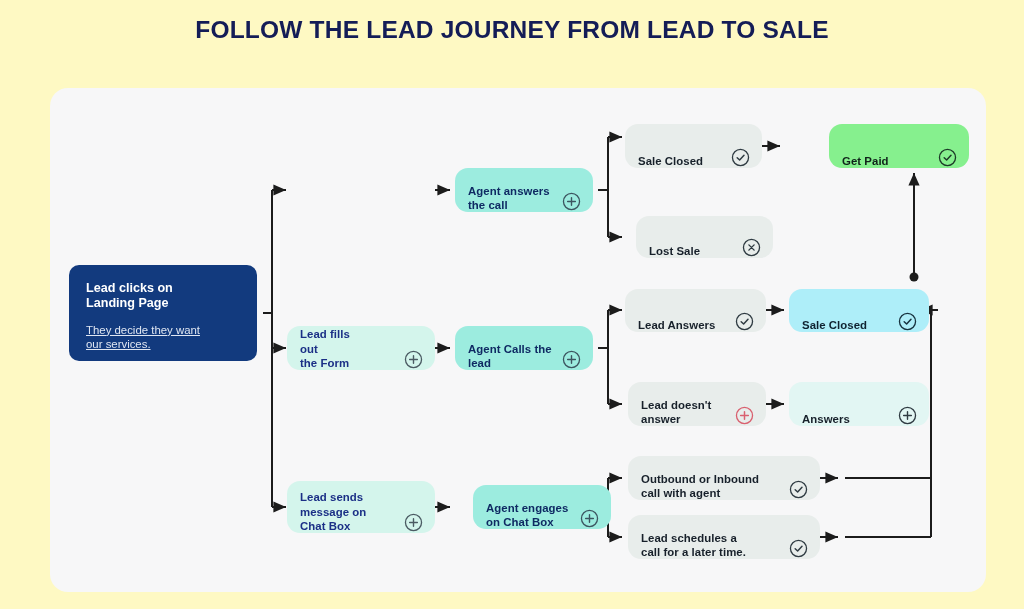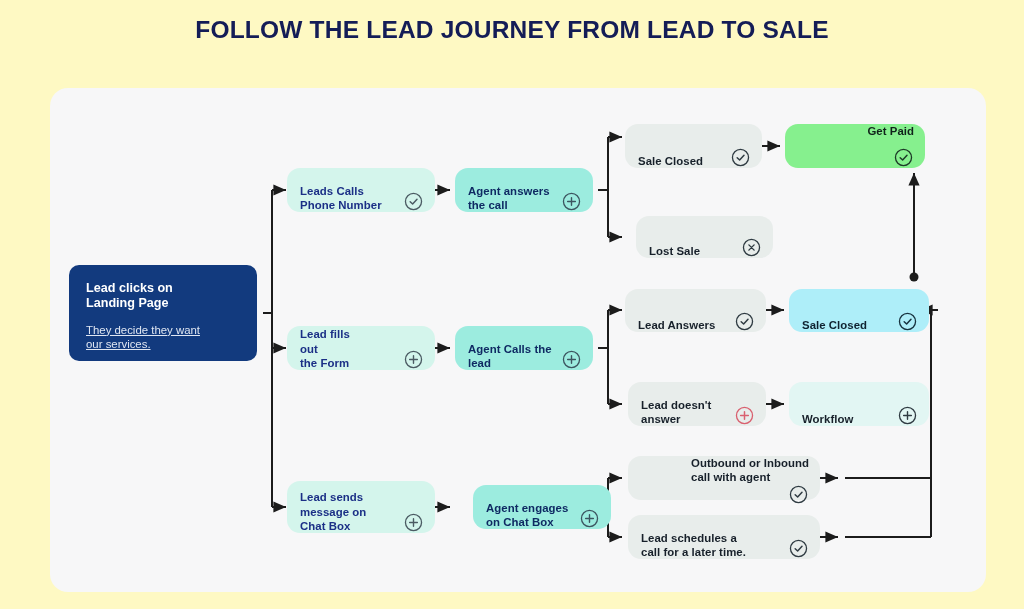--- a/index.html
+++ b/index.html
@@ -179,30 +179,20 @@
     <circle cx="914" cy="277" r="4.5" fill="#1c1c1c"></circle>
   </svg>
 
   <div id="start">
     <div class="t1">Lead clicks on
 Landing Page</div>
     <div class="t2">They decide they want
 our services.</div>
   </div>
 
-  <div class="node pal-mint" style="left:287px; top:168px; width:148px; height:44px;">
-    <span class="label">Leads Calls
-Phone Number</span>
-    <span class="ico">
-      <svg viewBox="0 0 24 24" width="21" height="21" fill="none" stroke="#4b5b63" stroke-width="1.5">
-        <circle cx="12" cy="12" r="9.2"></circle>
-        <path d="M8.2 12.2 L11 14.8 L16 9.4" stroke-width="1.7" stroke-linecap="round" stroke-linejoin="round"></path>
-      </svg>
-    </span>
-  </div>
 
   <div class="node pal-teal" style="left:455px; top:168px; width:138px; height:44px;">
     <span class="label">Agent answers
 the call</span>
     <span class="ico">
       <svg viewBox="0 0 24 24" width="21" height="21" fill="none" stroke="#3c5560" stroke-width="1.5">
         <circle cx="12" cy="12" r="9.2"></circle>
         <path d="M12 7.6 L12 16.4 M7.6 12 L16.4 12" stroke-width="1.6" stroke-linecap="round"></path>
       </svg>
     </span>
@@ -211,21 +201,21 @@
   <div class="node pal-gray" style="left:625px; top:124px; width:137px; height:44px;">
     <span class="label">Sale Closed</span>
     <span class="ico">
       <svg viewBox="0 0 24 24" width="21" height="21" fill="none" stroke="#2f3b42" stroke-width="1.5">
         <circle cx="12" cy="12" r="9.2"></circle>
         <path d="M8.2 12.2 L11 14.8 L16 9.4" stroke-width="1.7" stroke-linecap="round" stroke-linejoin="round"></path>
       </svg>
     </span>
   </div>
 
-  <div class="node pal-green" style="left:785px; top:124px; width:140px; height:44px;flex-direction:column;">
+  <div class="node pal-green" style="left:829px; top:124px; width:140px; height:44px;">
     <span class="label">Get Paid</span>
     <span class="ico">
       <svg viewBox="0 0 24 24" width="21" height="21" fill="none" stroke="#1d3b28" stroke-width="1.5">
         <circle cx="12" cy="12" r="9.2"></circle>
         <path d="M8.2 12.2 L11 14.8 L16 9.4" stroke-width="1.7" stroke-linecap="round" stroke-linejoin="round"></path>
       </svg>
     </span>
   </div>
 
   <div class="node pal-gray" style="left:636px; top:216px; width:137px; height:42px;">
@@ -285,21 +275,21 @@
 answer</span>
     <span class="ico">
       <svg viewBox="0 0 24 24" width="21" height="21" fill="none" stroke="#d9606f" stroke-width="1.5">
         <circle cx="12" cy="12" r="9.2"></circle>
         <path d="M12 7.6 L12 16.4 M7.6 12 L16.4 12" stroke-width="1.7" stroke-linecap="round"></path>
       </svg>
     </span>
   </div>
 
   <div class="node pal-pale" style="left:789px; top:382px; width:140px; height:44px;">
-    <span class="label">Workflow</span>
+    <span class="label">Answers</span>
     <span class="ico">
       <svg viewBox="0 0 24 24" width="21" height="21" fill="none" stroke="#2f3b42" stroke-width="1.5">
         <circle cx="12" cy="12" r="9.2"></circle>
         <path d="M12 7.6 L12 16.4 M7.6 12 L16.4 12" stroke-width="1.6" stroke-linecap="round"></path>
       </svg>
     </span>
   </div>
 
   <div class="node pal-mint" style="left:287px; top:481px; width:148px; height:52px;">
     <span class="label">Lead sends
@@ -317,21 +307,21 @@
     <span class="label">Agent engages
 on Chat Box</span>
     <span class="ico">
       <svg viewBox="0 0 24 24" width="21" height="21" fill="none" stroke="#3c5560" stroke-width="1.5">
         <circle cx="12" cy="12" r="9.2"></circle>
         <path d="M12 7.6 L12 16.4 M7.6 12 L16.4 12" stroke-width="1.6" stroke-linecap="round"></path>
       </svg>
     </span>
   </div>
 
-  <div class="node pal-gray" style="left:628px; top:456px; width:192px; height:44px;flex-direction:column;">
+  <div class="node pal-gray" style="left:628px; top:456px; width:192px; height:44px;">
     <span class="label">Outbound or Inbound
 call with agent</span>
     <span class="ico">
       <svg viewBox="0 0 24 24" width="21" height="21" fill="none" stroke="#2f3b42" stroke-width="1.5">
         <circle cx="12" cy="12" r="9.2"></circle>
         <path d="M8.2 12.2 L11 14.8 L16 9.4" stroke-width="1.7" stroke-linecap="round" stroke-linejoin="round"></path>
       </svg>
     </span>
   </div>
 

